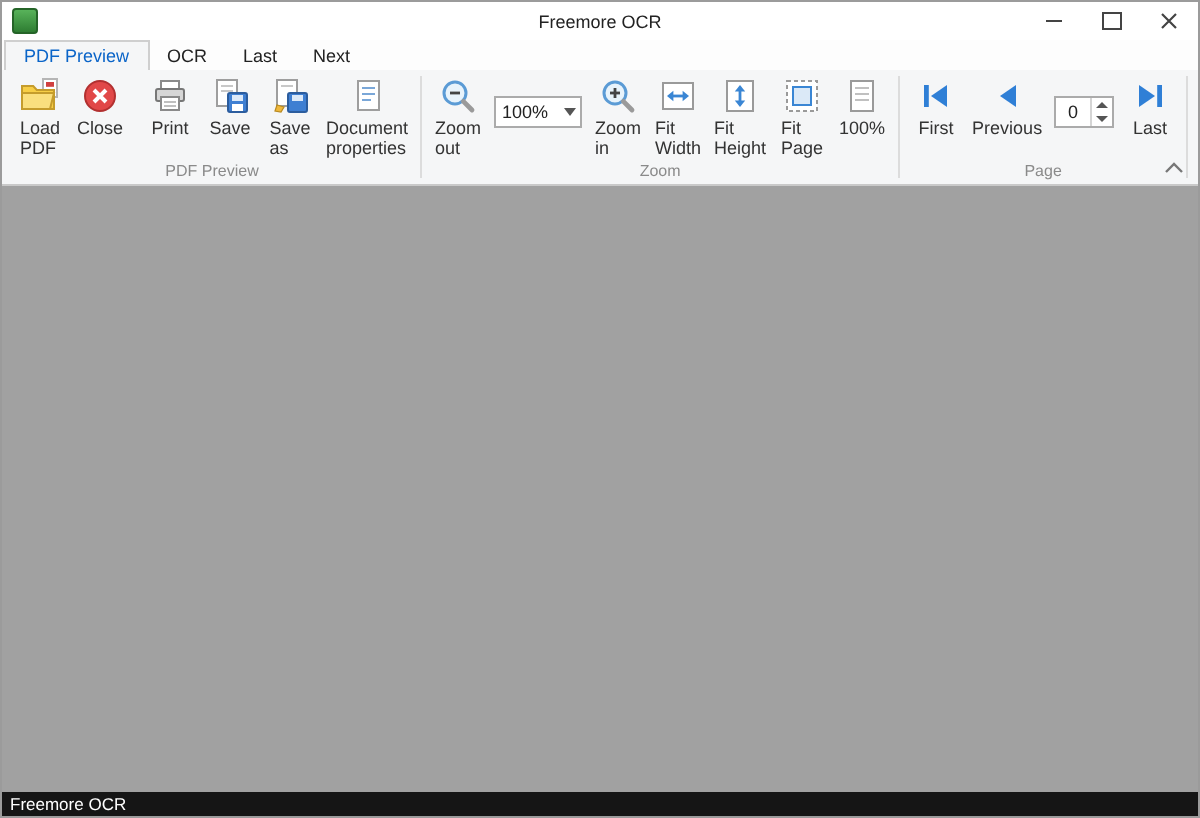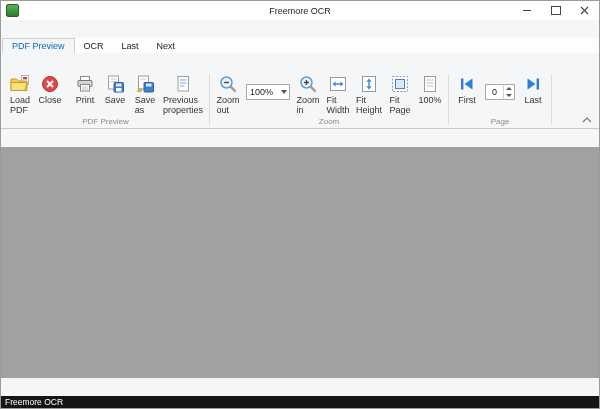--- a/index.html
+++ b/index.html
@@ -1,17 +1,17 @@
 <!DOCTYPE html>
 <html><head>
 <meta charset="utf-8">
 <style>
   html,body{margin:0;padding:0;}
   body{width:600px;height:409px;overflow:hidden;font-family:"Liberation Sans",sans-serif;}
-  .window{width:600px;height:409px;box-sizing:border-box;border:1px solid #9b9b9b;display:flex;flex-direction:column;background:#f5f6f7;gap:18px;}
+  .window{width:600px;height:409px;box-sizing:border-box;border:1px solid #9b9b9b;display:flex;flex-direction:column;background:#f5f6f7;}
 
   
   .titlebar{flex:0 0 19px;position:relative;display:flex;align-items:center;background:#ffffff;}
   .app-icon{width:11px;height:11px;margin-left:5px;border-radius:2px;background:linear-gradient(#58b35a,#2e7d32);border:1px solid #256428;flex:0 0 11px;}
   .title{position:absolute;left:0;right:0;text-align:center;font-size:9px;color:#222;pointer-events:none;}
   .win-controls{display:flex;height:100%;margin-left:auto;}
   .win-btn{width:29px;height:100%;display:flex;align-items:center;justify-content:center;}
   .min-glyph{width:8px;height:1px;background:#444;display:block;}
   .max-glyph{width:8px;height:7px;border:1px solid #444;display:block;}
 
@@ -145,21 +145,21 @@
         </div>
         <div class="rbtn">
           <span class="icon">
             <svg width="18" height="18" viewBox="0 0 18 18">
               <rect x="4" y="1.5" width="10.5" height="14.5" fill="#fff" stroke="#9e9e9e"></rect>
               <line x1="6" y1="5" x2="12.5" y2="5" stroke="#7aa7d8"></line>
               <line x1="6" y1="8" x2="12.5" y2="8" stroke="#7aa7d8"></line>
               <line x1="6" y1="11" x2="10.5" y2="11" stroke="#7aa7d8"></line>
             </svg>
           </span>
-          <span class="lbl">Previous
+          <span class="lbl">Document
 properties</span>
         </div>
       </div>
       <div class="rgroup-label">PDF Preview</div>
     </div>
 
     <div class="vsep"></div>
 
     <div class="rgroup">
       <div class="rgroup-buttons">
@@ -246,20 +246,28 @@
     <div class="rgroup">
       <div class="rgroup-buttons">
         <div class="rbtn">
           <span class="icon">
             <svg width="18" height="18" viewBox="0 0 18 18">
               <rect x="3" y="3.5" width="2.4" height="11" fill="#2f7fd6"></rect>
               <polygon points="14.5,3.5 6.5,9 14.5,14.5" fill="#2f7fd6"></polygon>
             </svg>
           </span>
           <span class="lbl">First</span>
+        </div>
+        <div class="rbtn">
+          <span class="icon">
+            <svg width="18" height="18" viewBox="0 0 18 18">
+              <polygon points="13,3.5 5,9 13,14.5" fill="#2f7fd6"></polygon>
+            </svg>
+          </span>
+          <span class="lbl">Previous</span>
         </div>
         <div class="spinbox">
           <span class="spin-val">0</span>
           <span class="spin-arrows">
             <span class="spin-up">
                 <span class="tri-up-s"></span>
               </span>
             <span class="spin-down">
                 <span class="tri-down-s"></span>
               </span>

